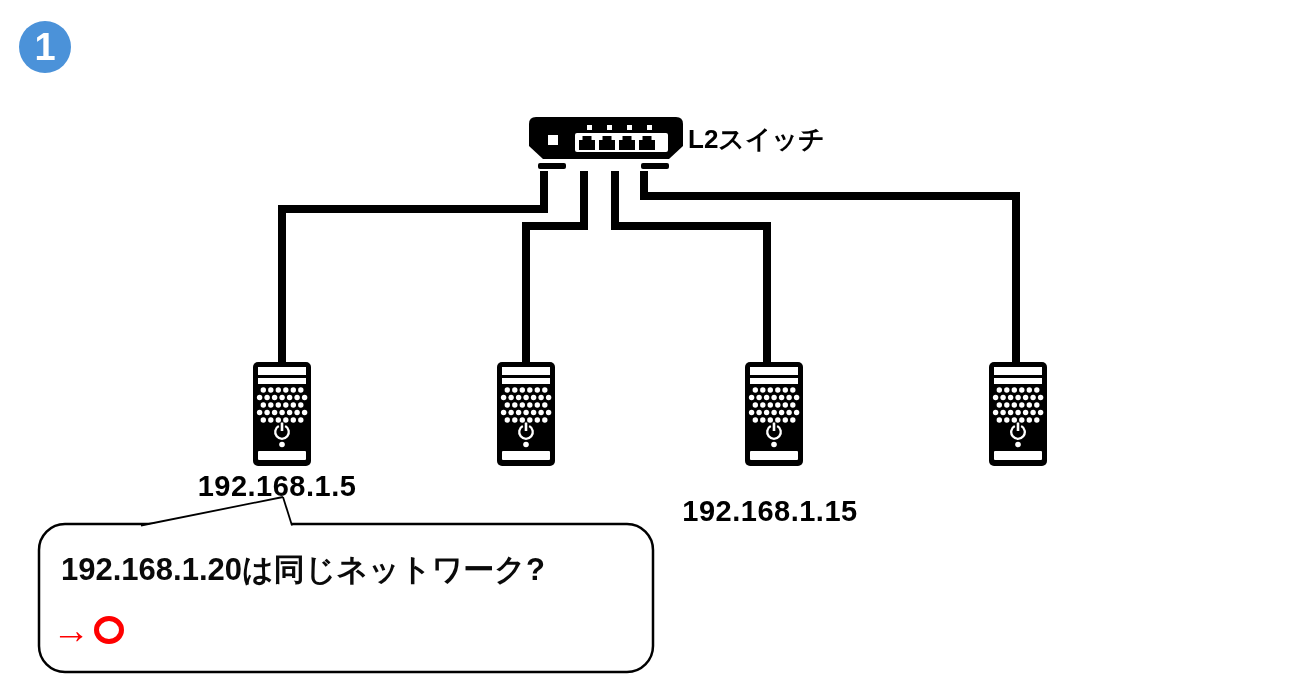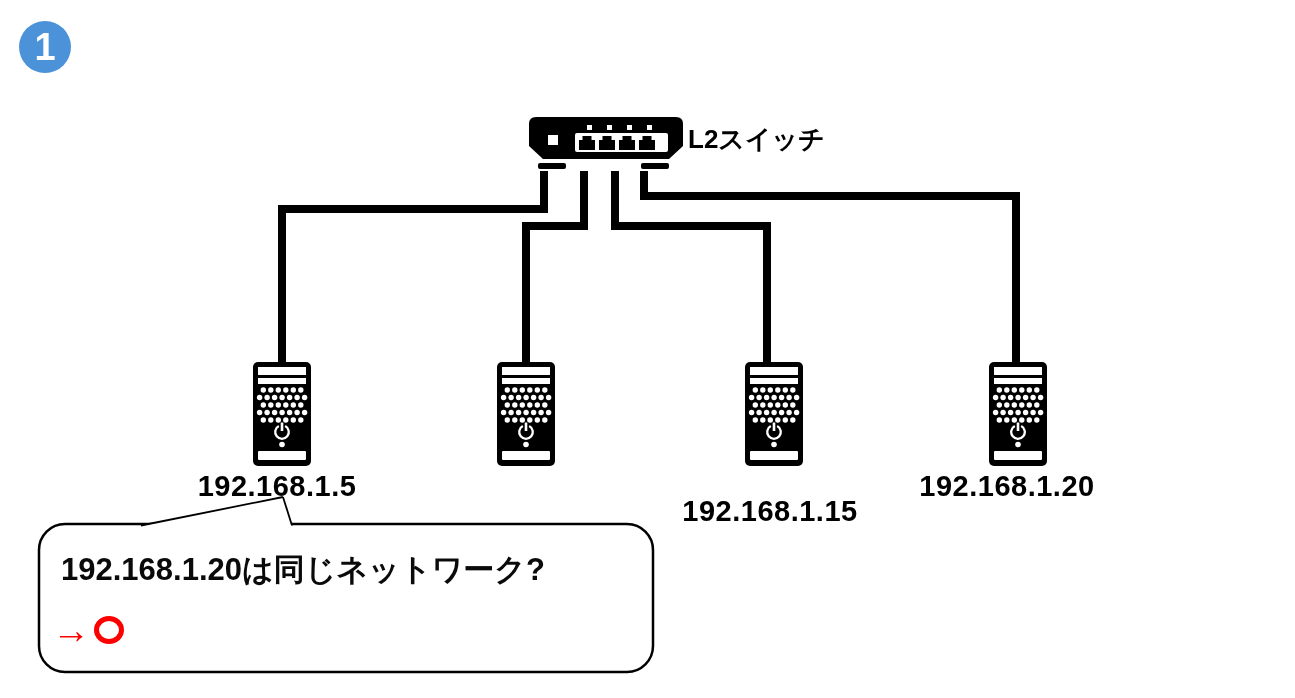--- a/index.html
+++ b/index.html
@@ -131,21 +131,20 @@
   </svg>
 
   <div class="step-badge">
     <span>1</span>
   </div>
 
   <div class="switch-label">L2スイッチ</div>
 
   <div class="ip-label ip-1">192.168.1.5</div>
   <div class="ip-label ip-3">192.168.1.15</div>
-  <div class="ip-label ip-4">192.168.1.20</div>
 
   <div class="callout-question">192.168.1.20は同じネットワーク?</div>
   <div class="answer-row">
     <span class="answer-arrow">→</span>
     <span class="answer-ring" title="〇"></span>
   </div>
 
 </div>
 
 </body></html>

